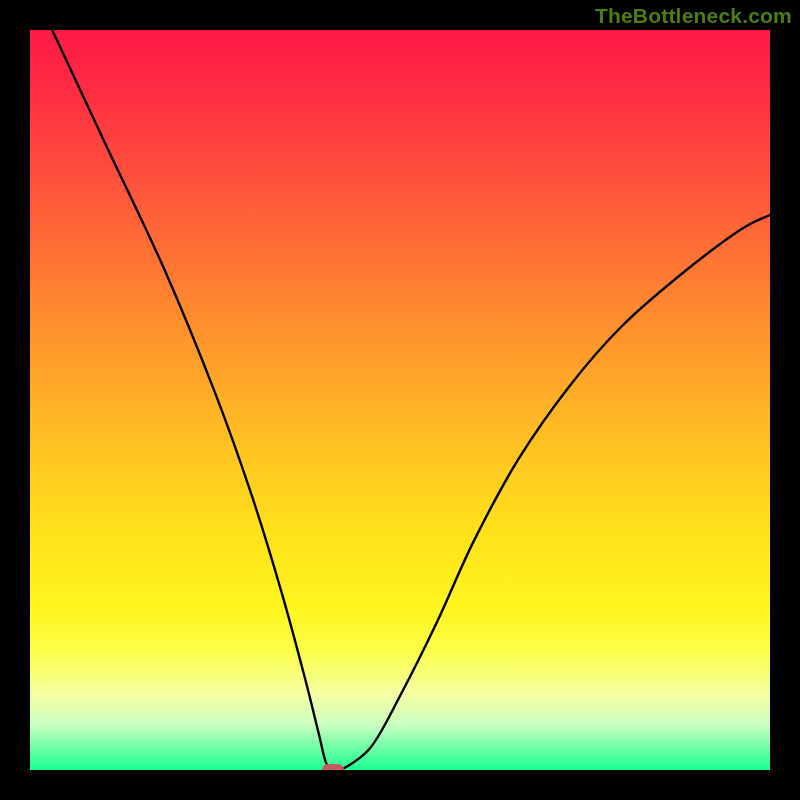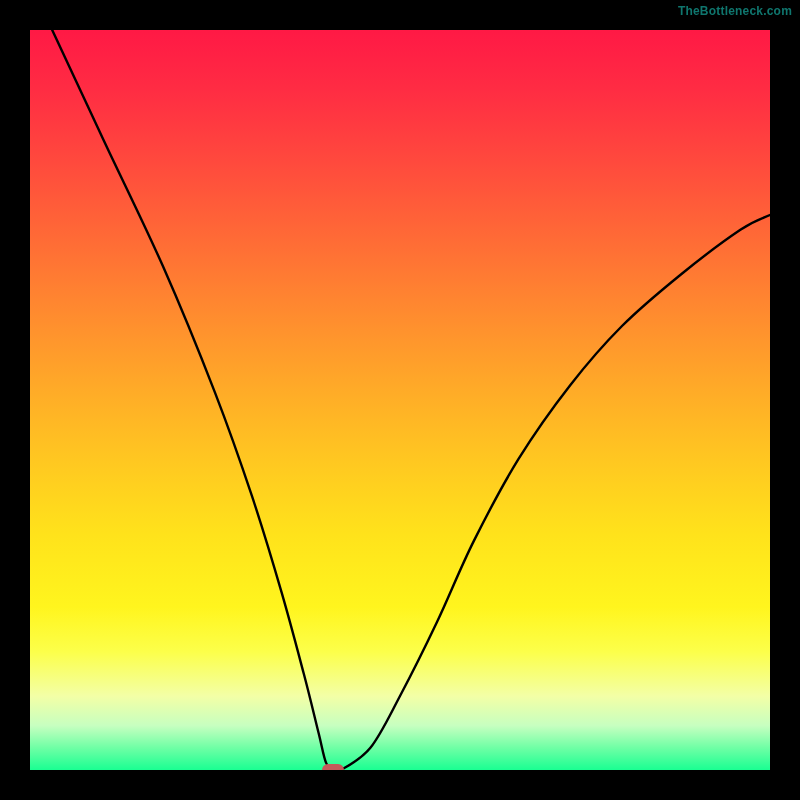--- a/index.html
+++ b/index.html
@@ -63,23 +63,23 @@
     height: 12px;
     border-radius: 6px;
     background: #c45a5a;
     transform: translate(-50%, -50%);
   }
   .watermark {
     position: absolute;
     top: 4px;
     right: 8px;
     font-family: Arial, Helvetica, sans-serif;
-    font-size: 12px;
+    font-size: 21px;
     font-weight: 600;
-    color: #0f766e;
+    color: #4d7c0f;
     letter-spacing: 0.2px;
   }
 </style>
 </head>
 <body>
 
 <div class="frame">
 
   <div class="watermark">TheBottleneck.com</div>
 

